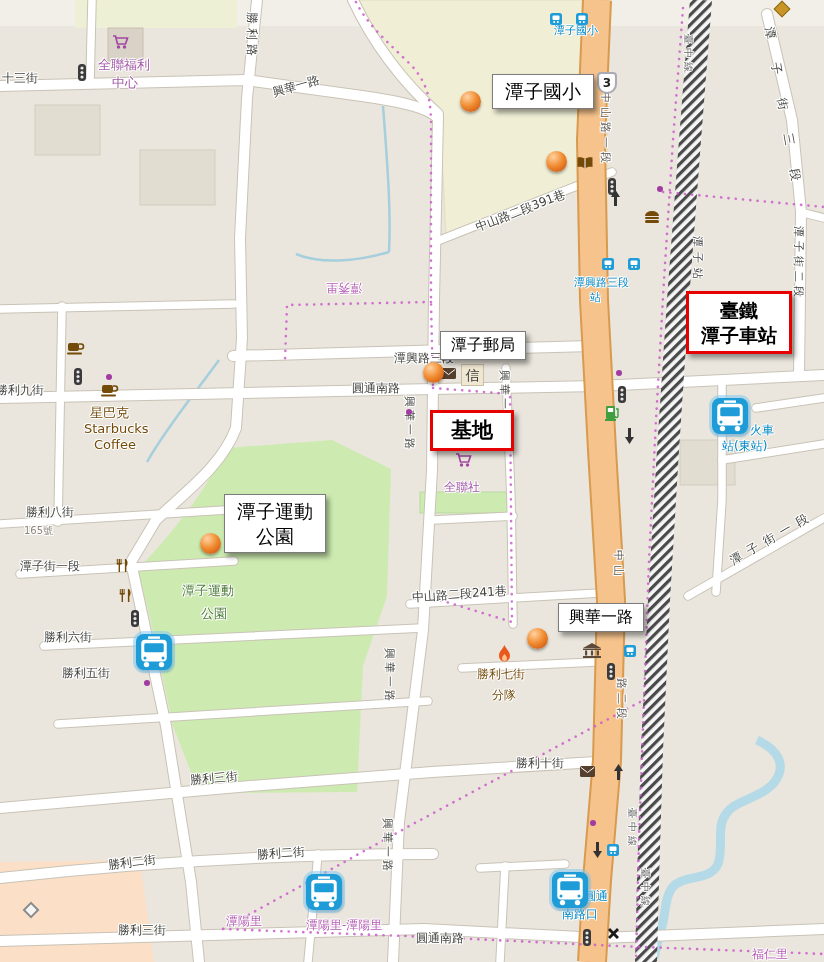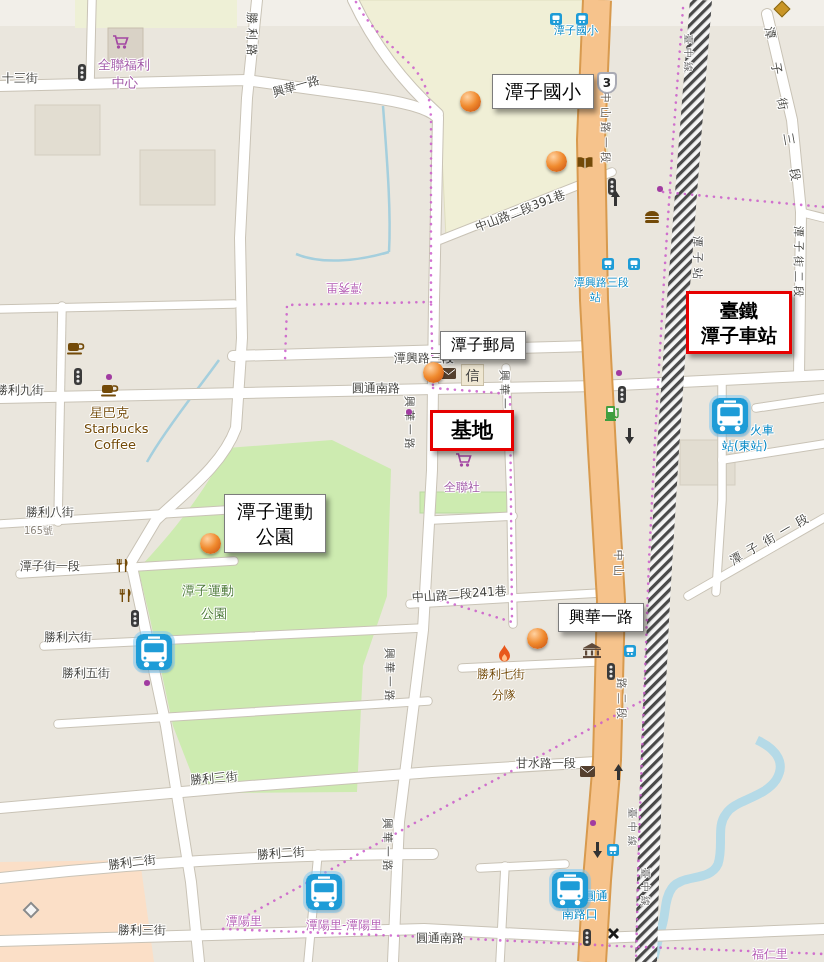--- a/index.html
+++ b/index.html
@@ -144,21 +144,21 @@
   <div class="rl" style="left:190px;top:772px;transform:rotate(-5deg)">勝利三街</div>
   <div class="rl" style="left:108px;top:856px;transform:rotate(-7deg)">勝利二街</div>
   <div class="rl" style="left:257px;top:847px;transform:rotate(-4deg)">勝利二街</div>
   <div class="rl" style="left:118px;top:924px">勝利三街</div>
   <div class="rl" style="left:352px;top:382px">圓通南路</div>
   <div class="rl vs" style="left:404px;top:396px;height:80px;font-size:11px;letter-spacing:3px">興華一路</div>
   <div class="rl vs" style="left:499px;top:370px;height:80px;font-size:11px;letter-spacing:3px">興華一路</div>
   <div class="rl vs" style="left:384px;top:648px;height:80px;font-size:11px;letter-spacing:3px">興華一路</div>
   <div class="rl vs" style="left:382px;top:818px;height:80px;font-size:11px;letter-spacing:3px">興華一路</div>
   <div class="rl" style="left:412px;top:588px;transform:rotate(-4deg)">中山路二段241巷</div>
-  <div class="rl" style="left:516px;top:757px">甘水路一段</div>
+  <div class="rl" style="left:516px;top:757px">勝利十街</div>
   <div class="rl" style="left:416px;top:932px">圓通南路</div>
   <div class="rl vs" style="left:600px;top:92px;height:90px;font-size:11px;color:#55514b">中山路一段</div>
   <div class="rl vs" style="left:613px;top:550px;height:40px;font-size:11px;color:#55514b">中山</div>
   <div class="rl vs" style="left:616px;top:678px;height:60px;font-size:11px;color:#55514b">路二段</div>
   <div class="rl gray" style="left:24px;top:526px;font-size:10px">165號</div>
   <div class="shield" style="left:597px;top:72px">
       <span>3</span>
     </div>
 
   <div class="poi purple" style="left:98px;top:58px;font-size:13px">全聯福利</div>

